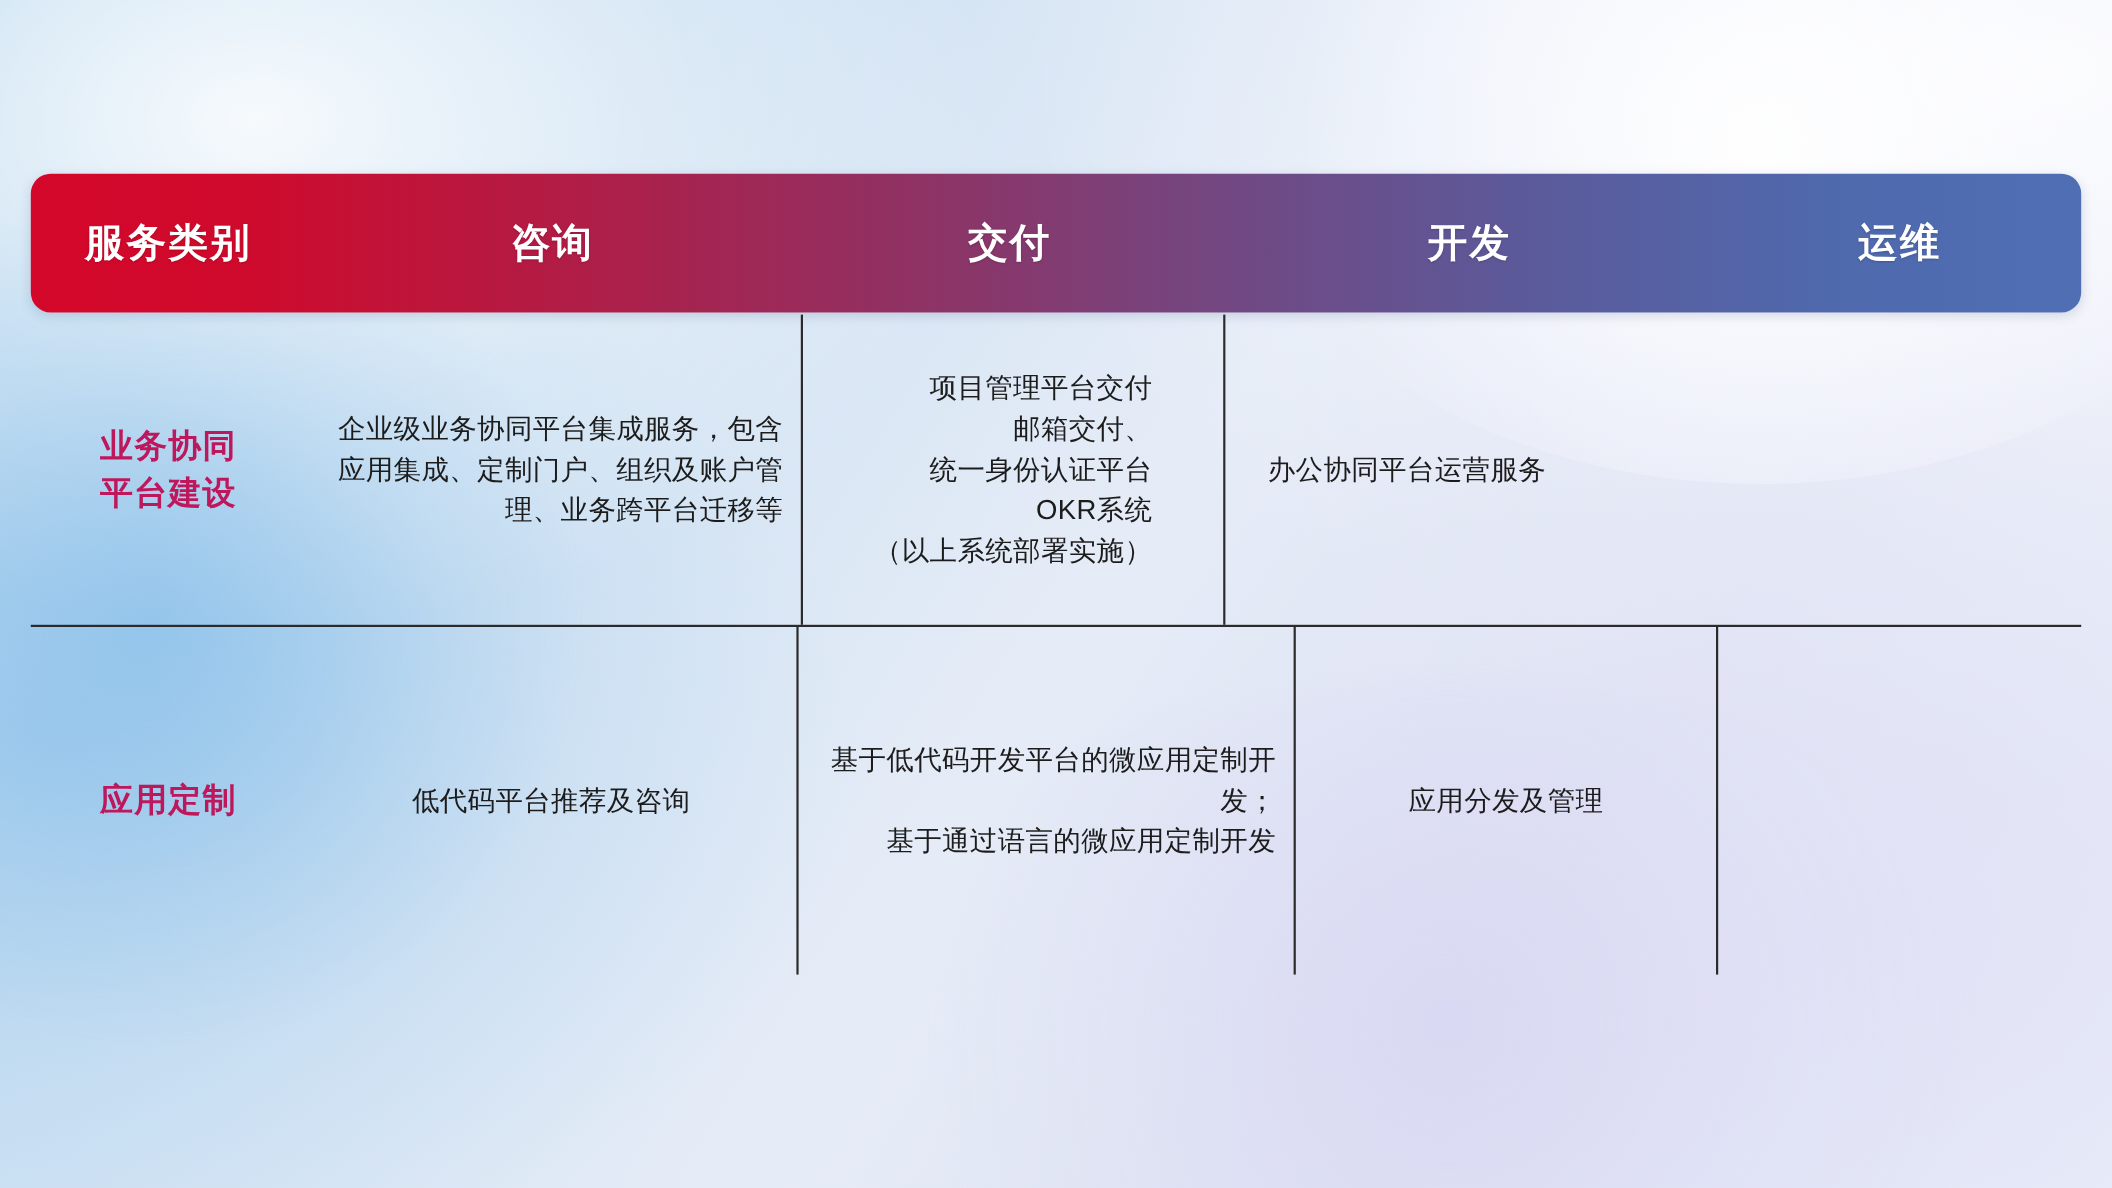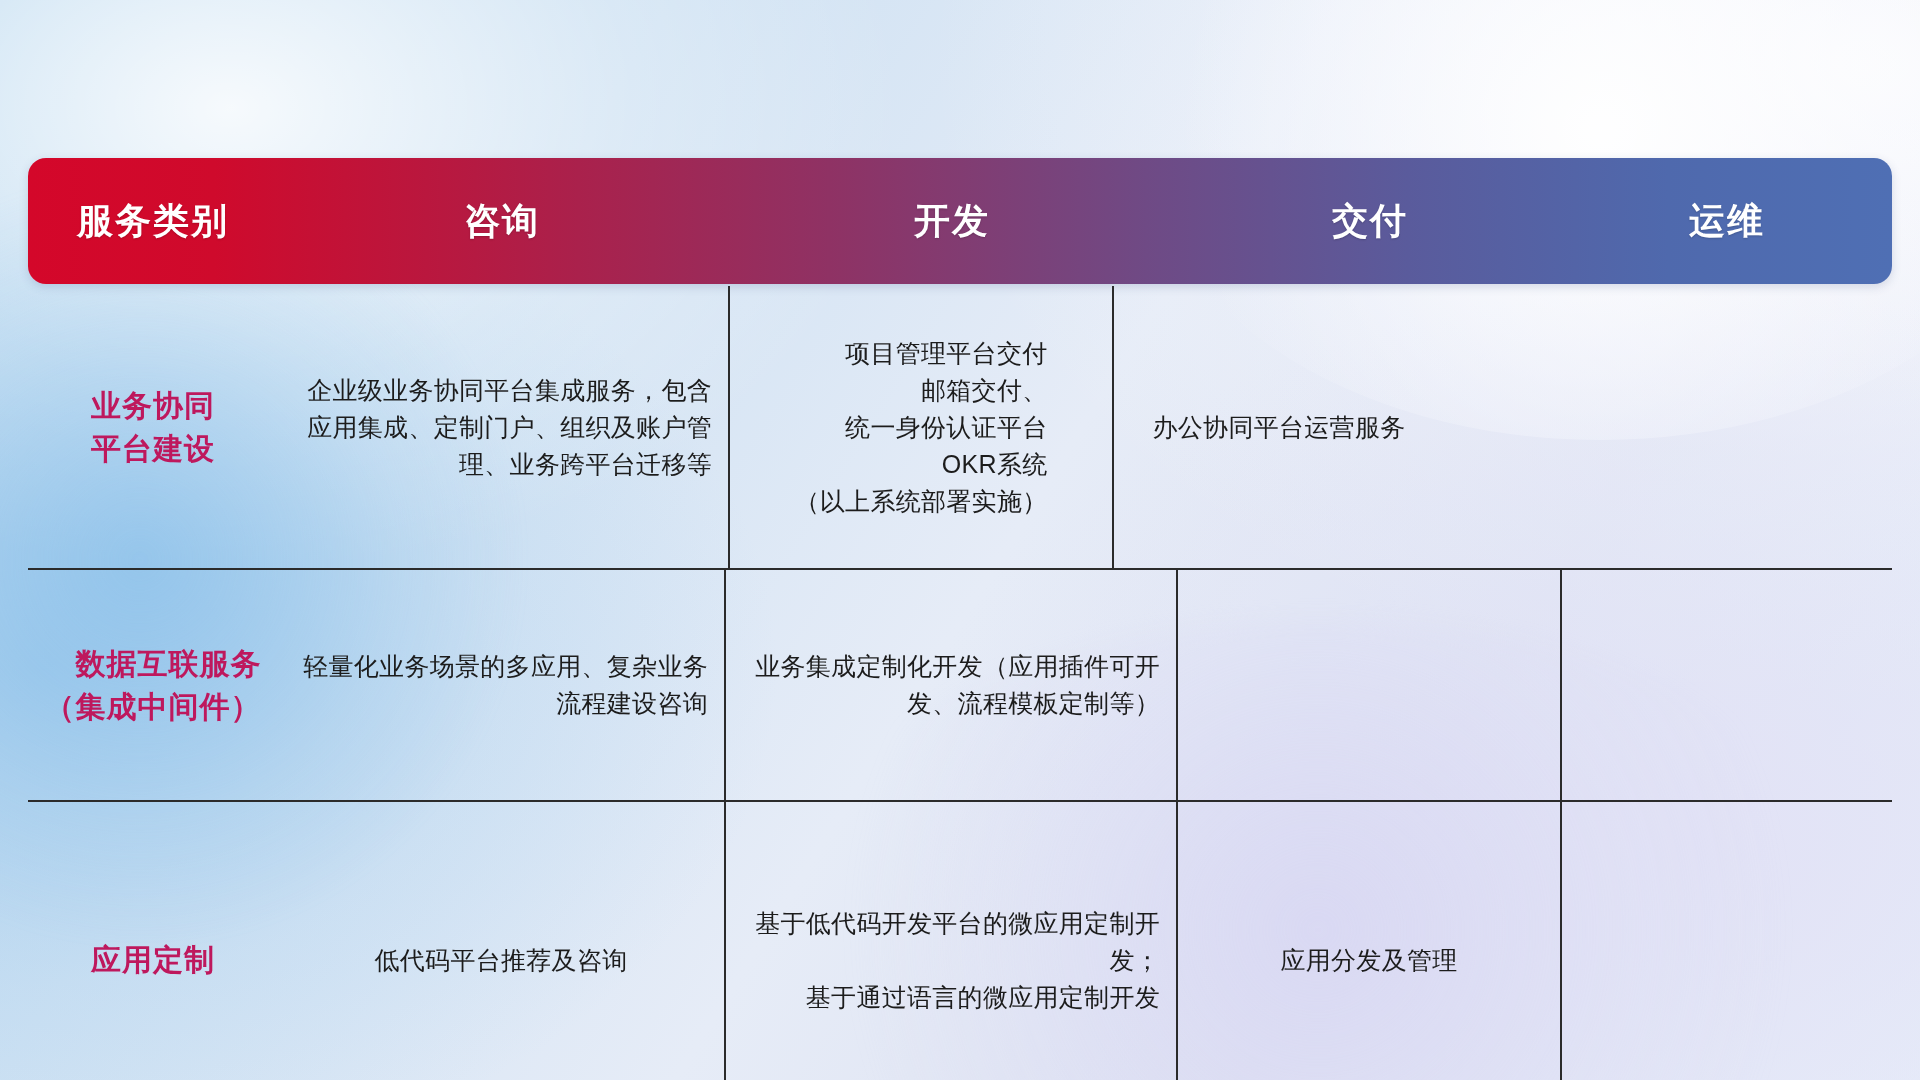--- a/index.html
+++ b/index.html
@@ -148,47 +148,39 @@
   <div id="bg-glow-left"></div>
   <div id="bg-glow-bottom"></div>
   <div id="bg-glow-topright"></div>
 </div>
 
 <div id="table-card">
 
   <div id="table-header">
     <div class="header-cell col-0">服务类别</div>
     <div class="header-cell col-1">咨询</div>
+    <div class="header-cell col-3">交付</div>
     <div class="header-cell col-2">开发</div>
-    <div class="header-cell col-3">交付</div>
     <div class="header-cell col-4">运维</div>
   </div>
 
   <div id="table-body">
 
     <div class="table-row row-h-0">
       <div class="body-cell cat-cell col-0">业务协同
 平台建设</div>
       <div class="body-cell col-2">企业级业务协同平台集成服务，包含应用集成、定制门户、组织及账户管理、业务跨平台迁移等</div>
       <div class="body-cell col-3">项目管理平台交付
 邮箱交付、
 统一身份认证平台
 OKR系统
 （以上系统部署实施）</div>
       <div class="body-cell col-4 no-right-border">办公协同平台运营服务</div>
     </div>
 
-    <div class="table-row row-h-1">
-      <div class="body-cell cat-cell col-0">数据互联服务
-（集成中间件）</div>
-      <div class="body-cell col-1">轻量化业务场景的多应用、复杂业务流程建设咨询</div>
-      <div class="body-cell col-2">业务集成定制化开发（应用插件可开发、流程模板定制等）</div>
-      <div class="body-cell col-3"></div>
-      <div class="body-cell col-4 no-right-border"></div>
-    </div>
 
     <div class="table-row row-h-2 last-row">
       <div class="body-cell cat-cell col-0">应用定制</div>
       <div class="body-cell col-1">低代码平台推荐及咨询</div>
       <div class="body-cell col-2">基于低代码开发平台的微应用定制开发；
 基于通过语言的微应用定制开发</div>
       <div class="body-cell col-3">应用分发及管理</div>
       <div class="body-cell col-4 no-right-border"></div>
     </div>
 

